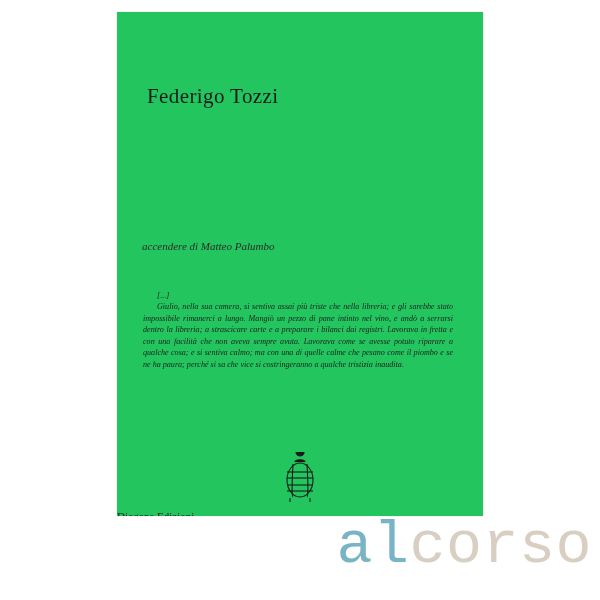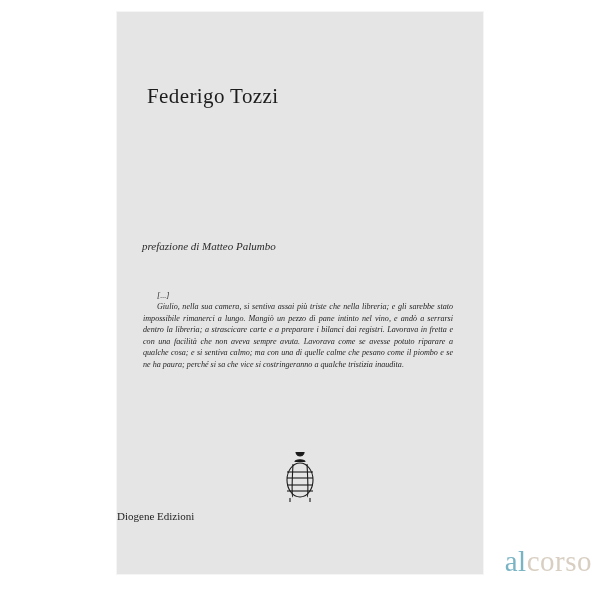--- a/index.html
+++ b/index.html
@@ -14,22 +14,22 @@
     overflow: hidden;
     position: relative;
   }
 
   
   #cover {
     position: absolute;
     left: 117px;
     top: 12px;
     width: 366px;
-    height: 562px;
-    background: #e5e5e5;
+    height: 504px;
+    background: #22c55e;
     box-shadow: 0 0 0 1px rgba(0,0,0,0.04);
     overflow: hidden;
   }
 
   .author {
     position: absolute;
     left: 30px;
     top: 72px;
     font-family: "Liberation Serif", serif;
     font-size: 21px;
@@ -103,40 +103,40 @@
     font-family: "Liberation Serif", serif;
     font-size: 11px;
     color: #1c1c1c;
   }
 
   
   #watermark {
     position: absolute;
     right: 8px;
     bottom: 24px;
-    font-family: Liberation Serif, serif;
-    font-size: 29px;
+    font-family: Liberation Mono, monospace;
+    font-size: 60px;
     line-height: 1;
     letter-spacing: 0.5px;
     color: #b8d8de;
     user-select: none;
   }
   #watermark .wm-al { color: #79b4c4; }
   #watermark .wm-corso { color: #d8cfc2; }
 </style>
 </head>
 <body>
 
 <div id="cover">
 
   <div class="author">Federigo Tozzi</div>
 
 
   <div class="preface">
-    <span>prefazione di</span>
+    <span>accendere di</span>
     <span class="pref-name">Matteo Palumbo</span>
   </div>
 
   <div class="blurb">
     <p class="nogap">[...]</p>
     <p>Giulio, nella sua camera, si sentiva assai più triste che nella libreria; e gli sarebbe stato impossibile rimanerci a lungo. Mangiò un pezzo di pane intinto nel vino, e andò a serrarsi dentro la libreria; a strascicare carte e a preparare i bilanci dai registri. Lavorava in fretta e con una facilità che non aveva sempre avuta. Lavorava come se avesse potuto riparare a qualche cosa; e si sentiva calmo; ma con una di quelle calme che pesano come il piombo e se ne ha paura; perché si sa che vice si costringeranno a qualche tristizia inaudita.</p>
   </div>
 
   <div class="logo">
     <svg viewBox="0 0 46 52" width="46" height="52" aria-hidden="true">

